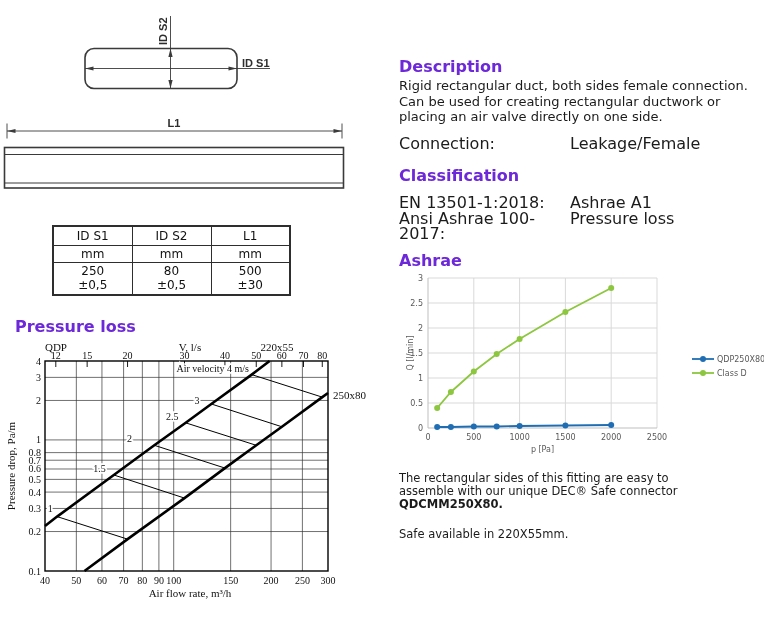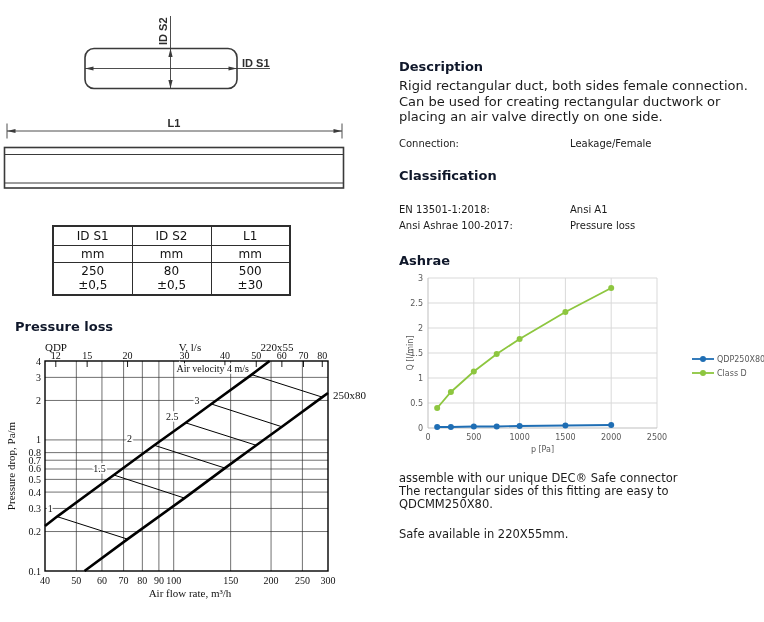--- a/index.html
+++ b/index.html
@@ -1,26 +1,26 @@
 <!DOCTYPE html>
 <html><head>
 <meta charset="utf-8">
 <style>
   *{box-sizing:border-box}
   html,body{margin:0;padding:0;background:#fff}
   .page{position:relative;width:764px;height:622px;background:#ffffff;
         font-family:"DejaVu Sans","Liberation Sans",sans-serif;color:#1b1b1b;overflow:hidden}
   .abs{position:absolute}
-  .h{color:#0f172a;font-weight:bold;font-size:13px;line-height:16px}
+  .h{color:#6d28d9;font-weight:bold;font-size:16px;line-height:16px}
   .para{font-size:13px;line-height:15.5px;white-space:pre-line}
-  .kv{display:flex;font-size:10px;line-height:15.5px}
+  .kv{display:flex;font-size:16px;line-height:15.5px}
   .kv .k{width:171px;flex:none}
   .kv .v{flex:none}
   .footer-line{font-size:11.5px;line-height:13px}
-  .bold{font-weight:normal}
+  .bold{font-weight:bold}
   
   table.dims{border-collapse:collapse;border:2px solid #2e2e2e;font-size:12px;text-align:center;
              font-family:"DejaVu Sans","Liberation Sans",sans-serif;color:#111}
   table.dims th,table.dims td{border:1px solid #2e2e2e;padding:0;font-weight:normal;width:79px}
   table.dims tr.hdr th{height:19px}
   table.dims tr.unit td{height:17px}
   table.dims tr.val td{height:33px;vertical-align:middle}
   
   .draw line,.draw rect,.draw path{stroke:#3a3a3a;fill:none}
   .dim-label{font:bold 11px "Liberation Sans","DejaVu Sans",sans-serif;fill:#2d2d2d}
@@ -185,24 +185,24 @@
 placing an air valve directly on one side.</div>
 
   <div class="abs" style="left:399px;top:136px">
     <div class="kv">
       <span class="k">Connection:</span>
       <span class="v">Leakage/Female</span>
     </div>
   </div>
 
   <div class="abs h" style="left:399px;top:168px">Classification</div>
-  <div class="abs" style="left:399px;top:202px">
+  <div class="abs" style="left:399px;top:195px">
     <div class="kv">
       <span class="k">EN 13501-1:2018:</span>
-      <span class="v">Ansi A1</span>
+      <span class="v">Ashrae A1</span>
     </div>
     <div class="kv">
       <span class="k">Ansi Ashrae 100-2017:</span>
       <span class="v">Pressure loss</span>
     </div>
   </div>
 
   <div class="abs h" style="left:399px;top:253px">Ashrae</div>
   <svg id="lchart" class="abs" style="left:405px;top:268px" width="359" height="200" viewBox="0 0 359 200">
       <line x1="23" x2="252" y1="135" y2="135" stroke="#D9D9D9" stroke-width="1"></line>
@@ -251,19 +251,19 @@
       <circle cx="298" cy="91" r="3" fill="#1F6EB4"></circle>
       <text x="312" y="93.8" class="lt">QDP250X80_0,5</text>
       <line x1="287" x2="309" y1="105" y2="105" stroke="#8DC63F" stroke-width="1.8"></line>
       <circle cx="298" cy="105" r="3" fill="#8DC63F"></circle>
       <text x="312" y="107.8" class="lt">Class D</text>
       <text text-anchor="middle" class="lt" transform="translate(8,85) rotate(-90)">Q [l/min]</text>
       <text x="137.5" y="184" text-anchor="middle" class="lt">p [Pa]</text>
     </svg>
 
   <div class="abs" style="left:399px;top:472px;width:360px">
+    <div class="footer-line">The rectangular sides of this fitting are easy to</div>
     <div class="footer-line">assemble with our unique DEC® Safe connector</div>
-    <div class="footer-line">The rectangular sides of this fitting are easy to</div>
     <div class="footer-line bold">QDCMM250X80.</div>
   </div>
   <div class="abs footer-line" style="left:399px;top:528px">Safe available in 220X55mm.</div>
 
 </div>
 
 </body></html>

